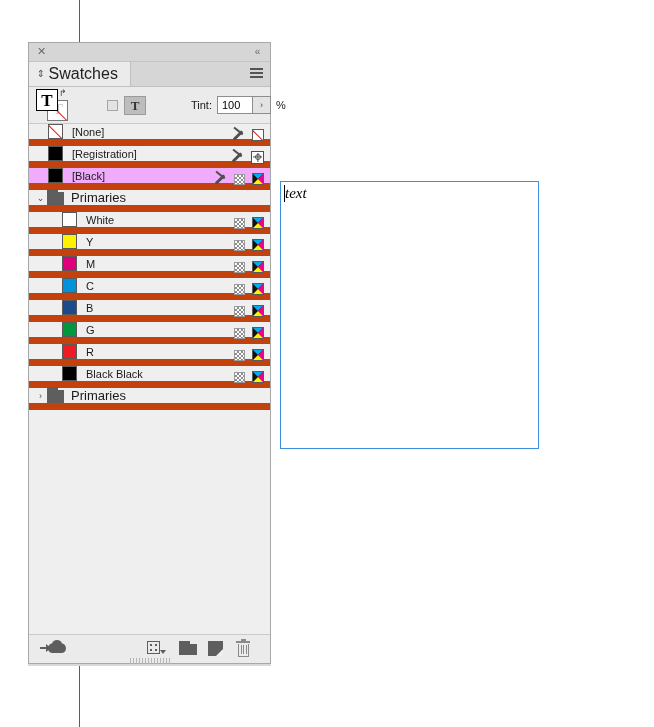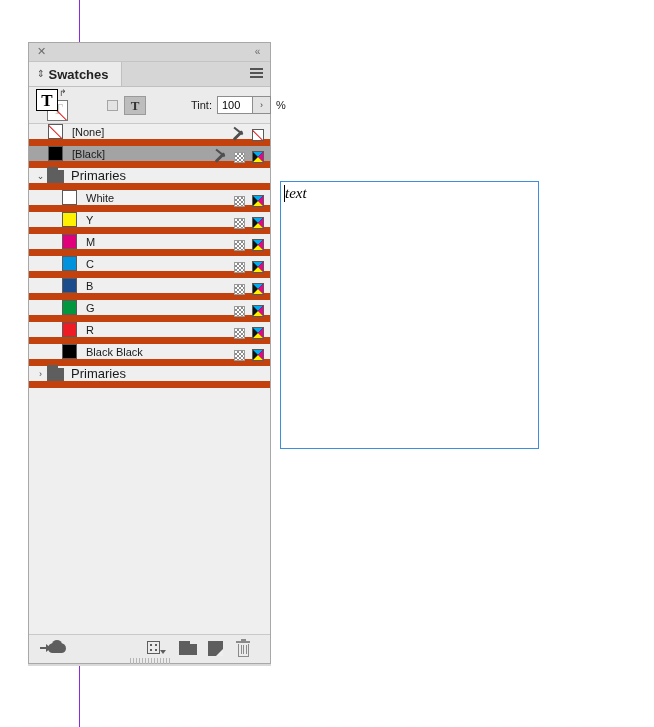--- a/index.html
+++ b/index.html
@@ -93,21 +93,21 @@
     display:flex;align-items:center;
     padding:0 12px 0 8px;
     box-sizing:border-box;
     cursor:pointer;
   }
   .panel-tab .tab-grip{
     font-size:9px;color:#4a4a4a;margin-right:4px;
     transform:scaleY(1.1);
   }
   .panel-tab .tab-label{
-    font-size:13px;font-weight:bold;color:#222;
+    font-size:16px;font-weight:normal;color:#222;
   }
   .panel-menu{
     position:absolute;right:7px;top:6px;
     width:13px;height:11px;
     cursor:pointer;
   }
   .panel-menu i{
     display:block;height:1.5px;background:#545454;margin-bottom:2.5px;
   }
 
@@ -225,21 +225,21 @@
     position:relative;
   }
   .srow{
     height:22px;
     display:flex;align-items:center;
     border-bottom:7px solid #c2410c;
     box-sizing:border-box;
     position:relative;
     cursor:pointer;
   }
-  .srow.sel{background:#a3a3a3;}
+  .srow.sel{background:#f0abfc;}
   .srow .chip{
     width:15px;height:15px;
     border:1px solid #5a5a5a;
     box-sizing:border-box;
     margin-left:19px;
     flex:0 0 auto;
     position:relative;
     overflow:hidden;
   }
   .srow.indent .chip{margin-left:33px;}
@@ -488,20 +488,30 @@
       <div class="srow">
         <div class="chip" style="background: rgb(255, 255, 255);">
           <span class="nslash"></span>
         </div>
         <div class="sname">[None]</div>
         <div class="ricons">
           <span class="ic ic-dropper"></span>
           <span class="ic ic-nonebox"></span>
         </div>
       </div>
+      <div class="srow">
+        <div class="chip" style="background: rgb(0, 0, 0);"></div>
+        <div class="sname">[Registration]</div>
+        <div class="ricons">
+          <span class="ic ic-dropper"></span>
+          <span class="ic ic-reg">
+            <i></i>
+          </span>
+        </div>
+      </div>
       <div class="srow sel">
         <div class="chip" style="background: rgb(0, 0, 0);"></div>
         <div class="sname">[Black]</div>
         <div class="ricons">
           <span class="ic ic-dropper"></span>
           <span class="ic ic-checker"></span>
           <span class="ic ic-cmyk">
             <span class="t-left"></span>
             <span class="t-top"></span>
             <span class="t-right"></span>

